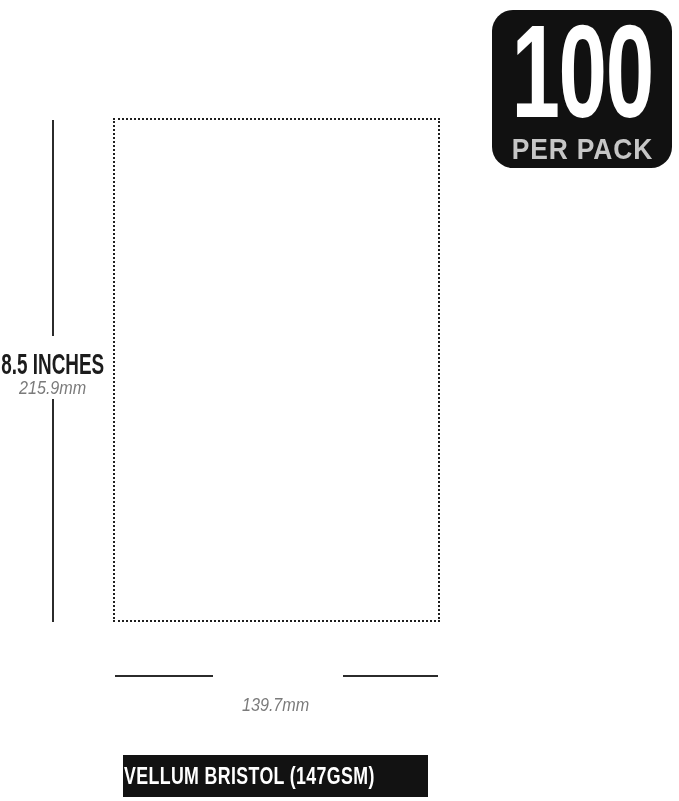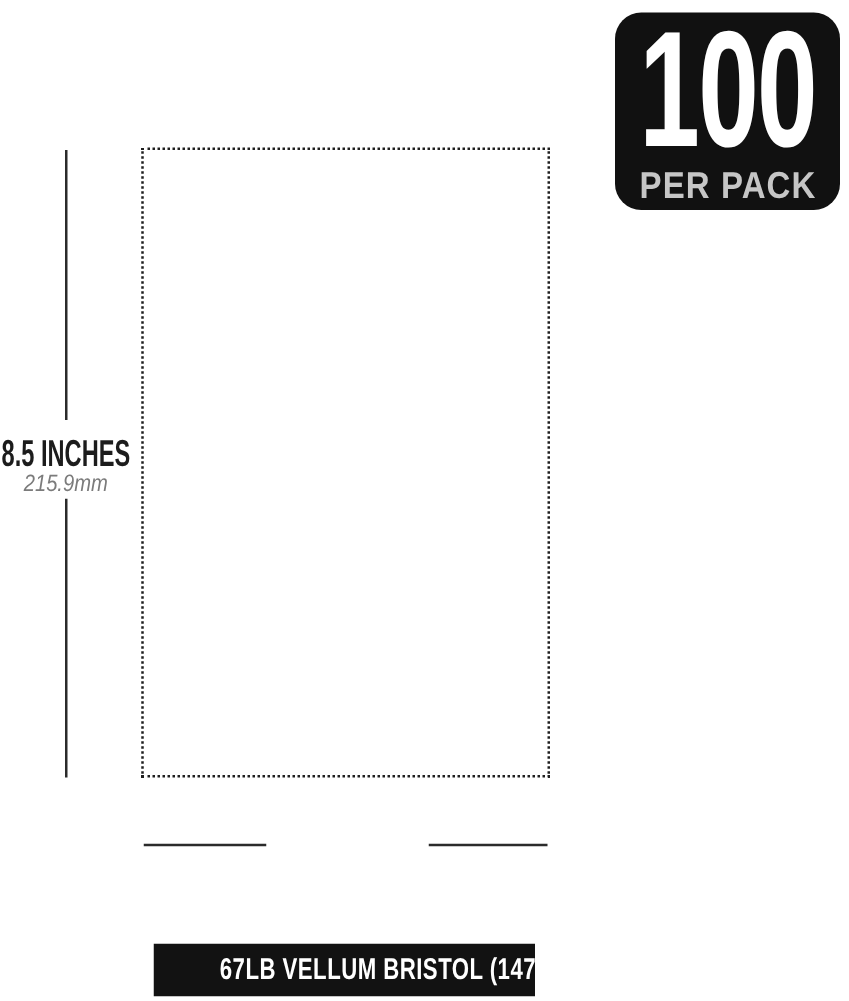--- a/index.html
+++ b/index.html
@@ -50,21 +50,21 @@
     display:inline-block;transform:scaleX(0.85);transform-origin:50% 50%;
     white-space:nowrap;
   }
   #height-label{left:-57px;top:349px;}
   #height-metric{left:-57px;top:378px;}
   #width-label{left:166px;top:662px;}
   #width-metric{left:166px;top:695px;}
   
   .footer-bar{
     position:absolute;left:123px;top:755px;width:305px;height:42px;
-    background:#121212;display:flex;align-items:center;justify-content:flex-start;
+    background:#121212;display:flex;align-items:center;justify-content:flex-end;
   }
   .footer-text{
     color:#ffffff;font-weight:bold;font-size:24px;line-height:1;
     display:inline-block;transform:scaleX(0.74);transform-origin:50% 50%;
     white-space:nowrap;letter-spacing:0.5px;
   }
 </style>
 </head>
 <body>
 
@@ -83,18 +83,21 @@
   <div class="label-wrap" id="height-label">
     <span class="imperial">8.5 INCHES</span>
   </div>
   <div class="label-wrap" id="height-metric">
     <span class="metric">215.9mm</span>
   </div>
 
   <div class="hline seg-left"></div>
   <div class="hline seg-right"></div>
 
+  <div class="label-wrap" id="width-metric">
+    <span class="metric">139.7mm</span>
+  </div>
 
   <div class="footer-bar">
     <span class="footer-text">67LB VELLUM BRISTOL (147GSM)</span>
   </div>
 
 </div>
 
 </body></html>

